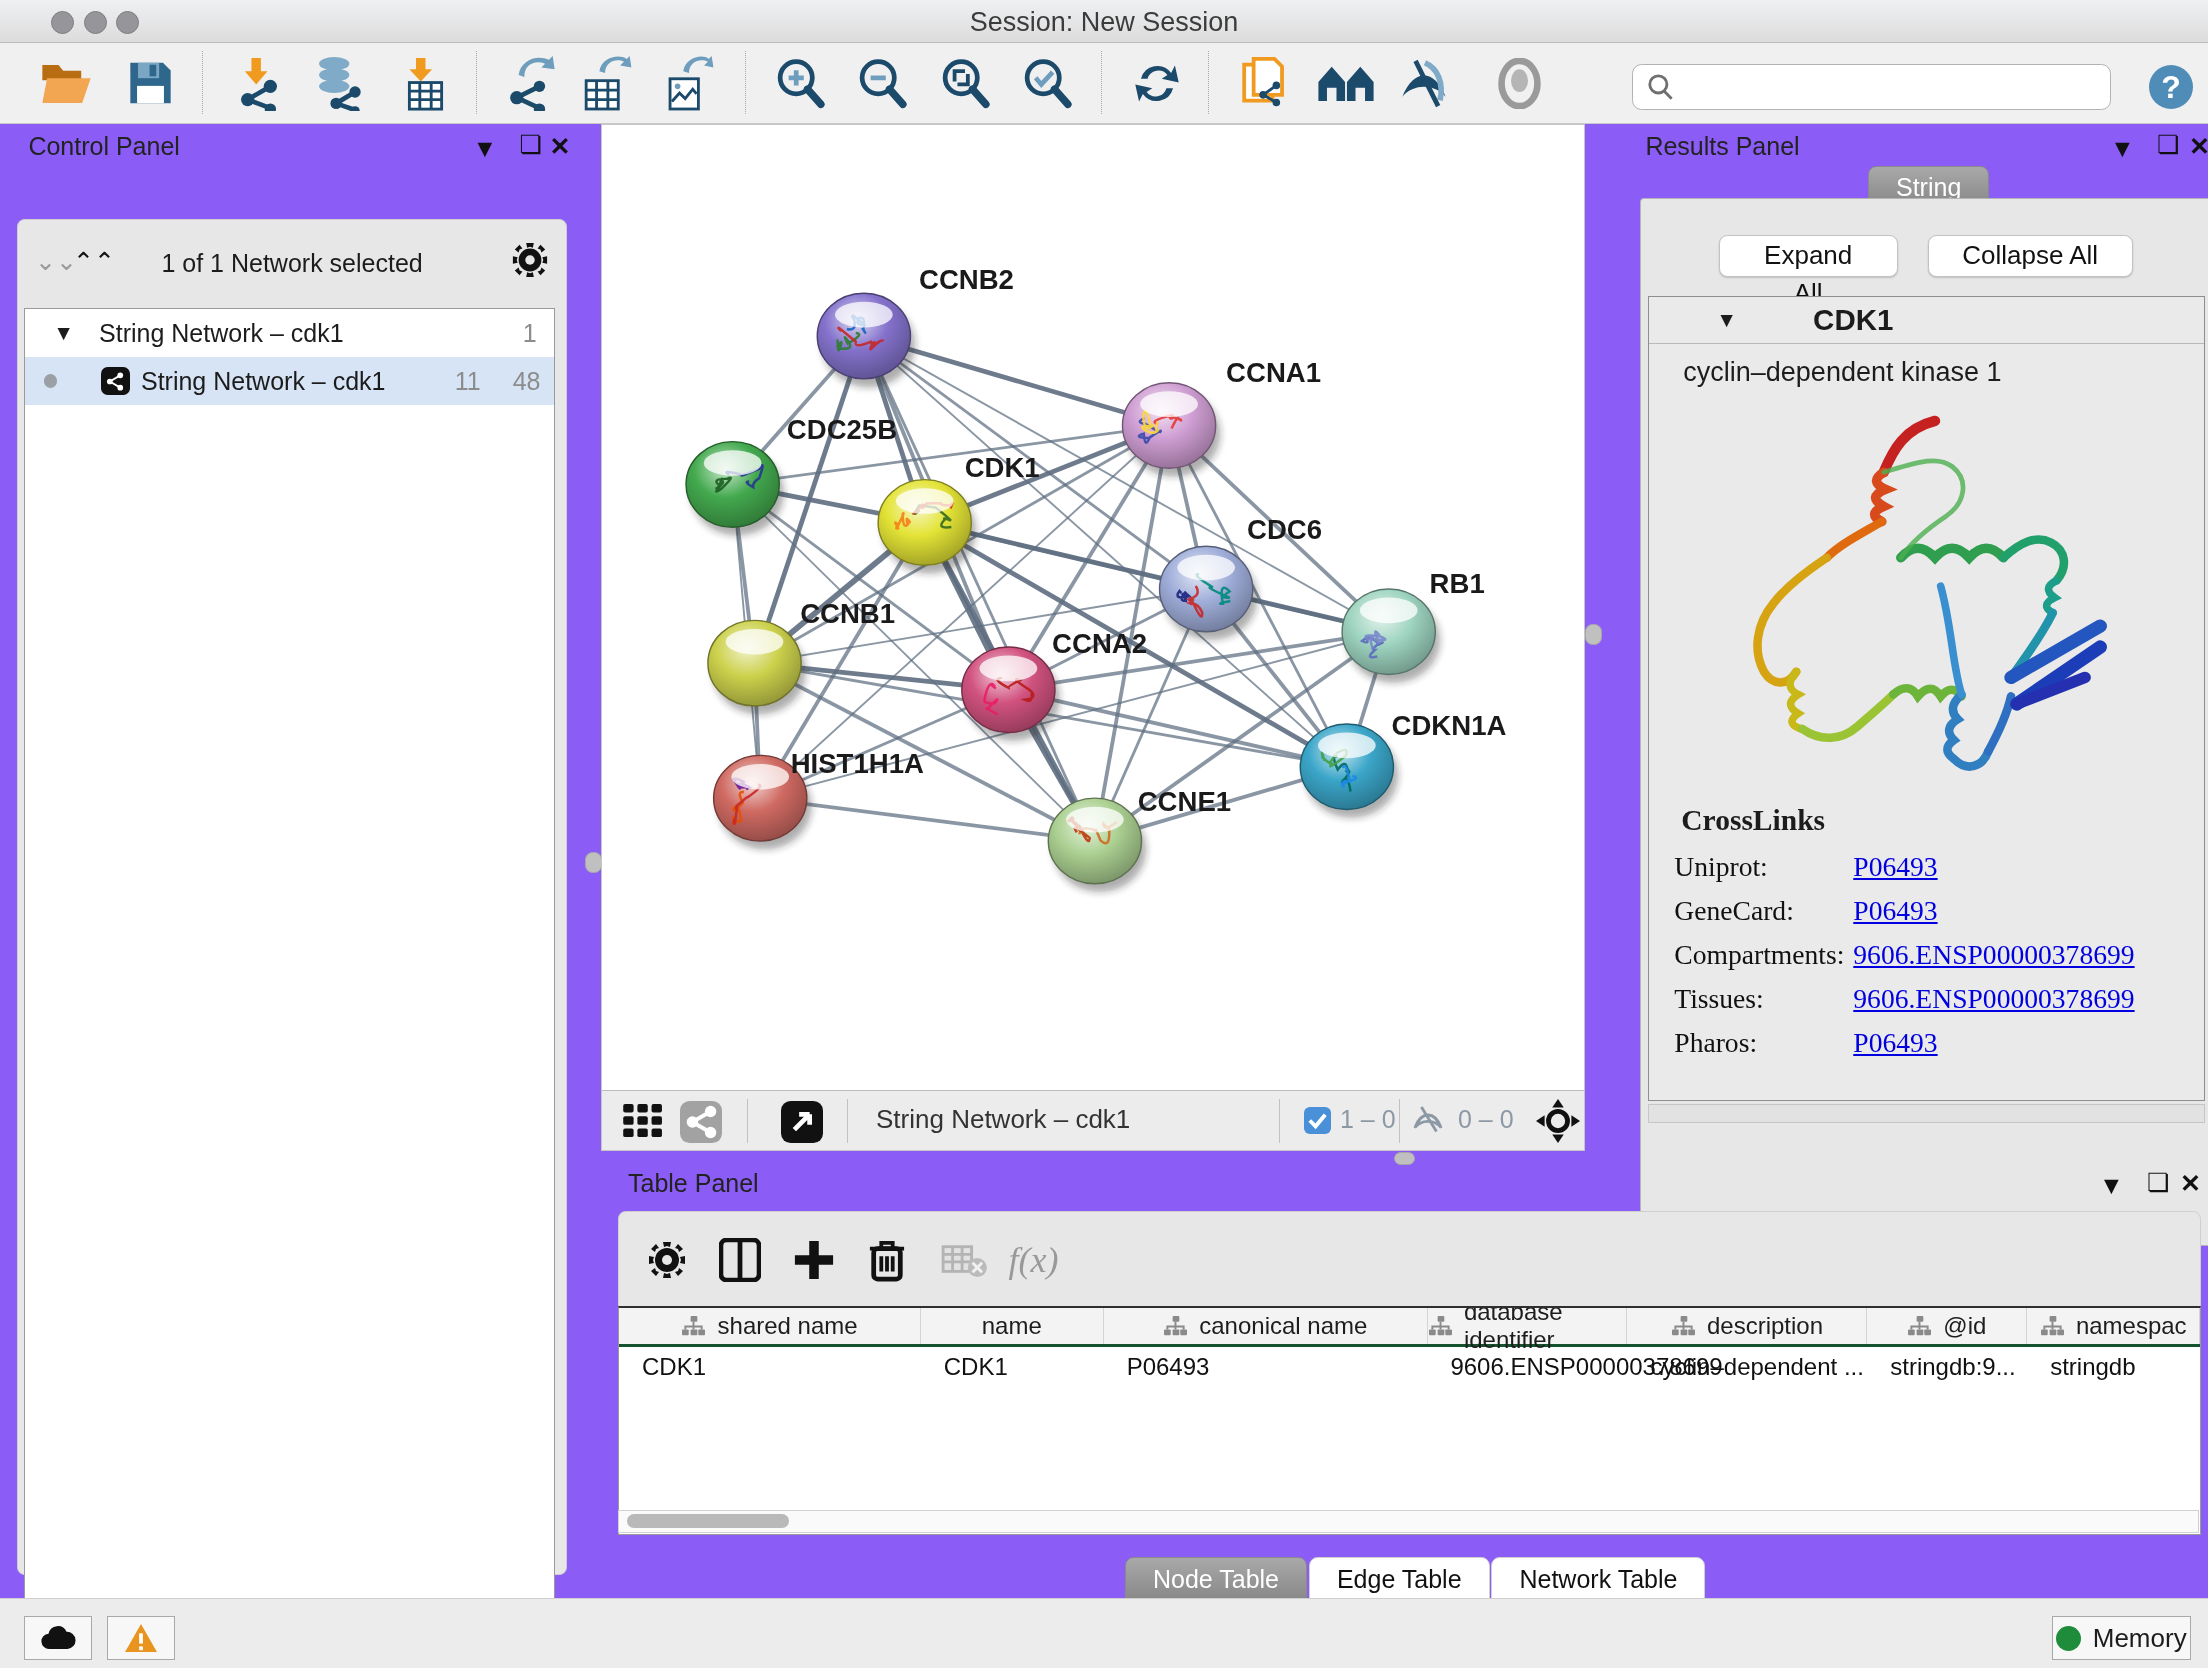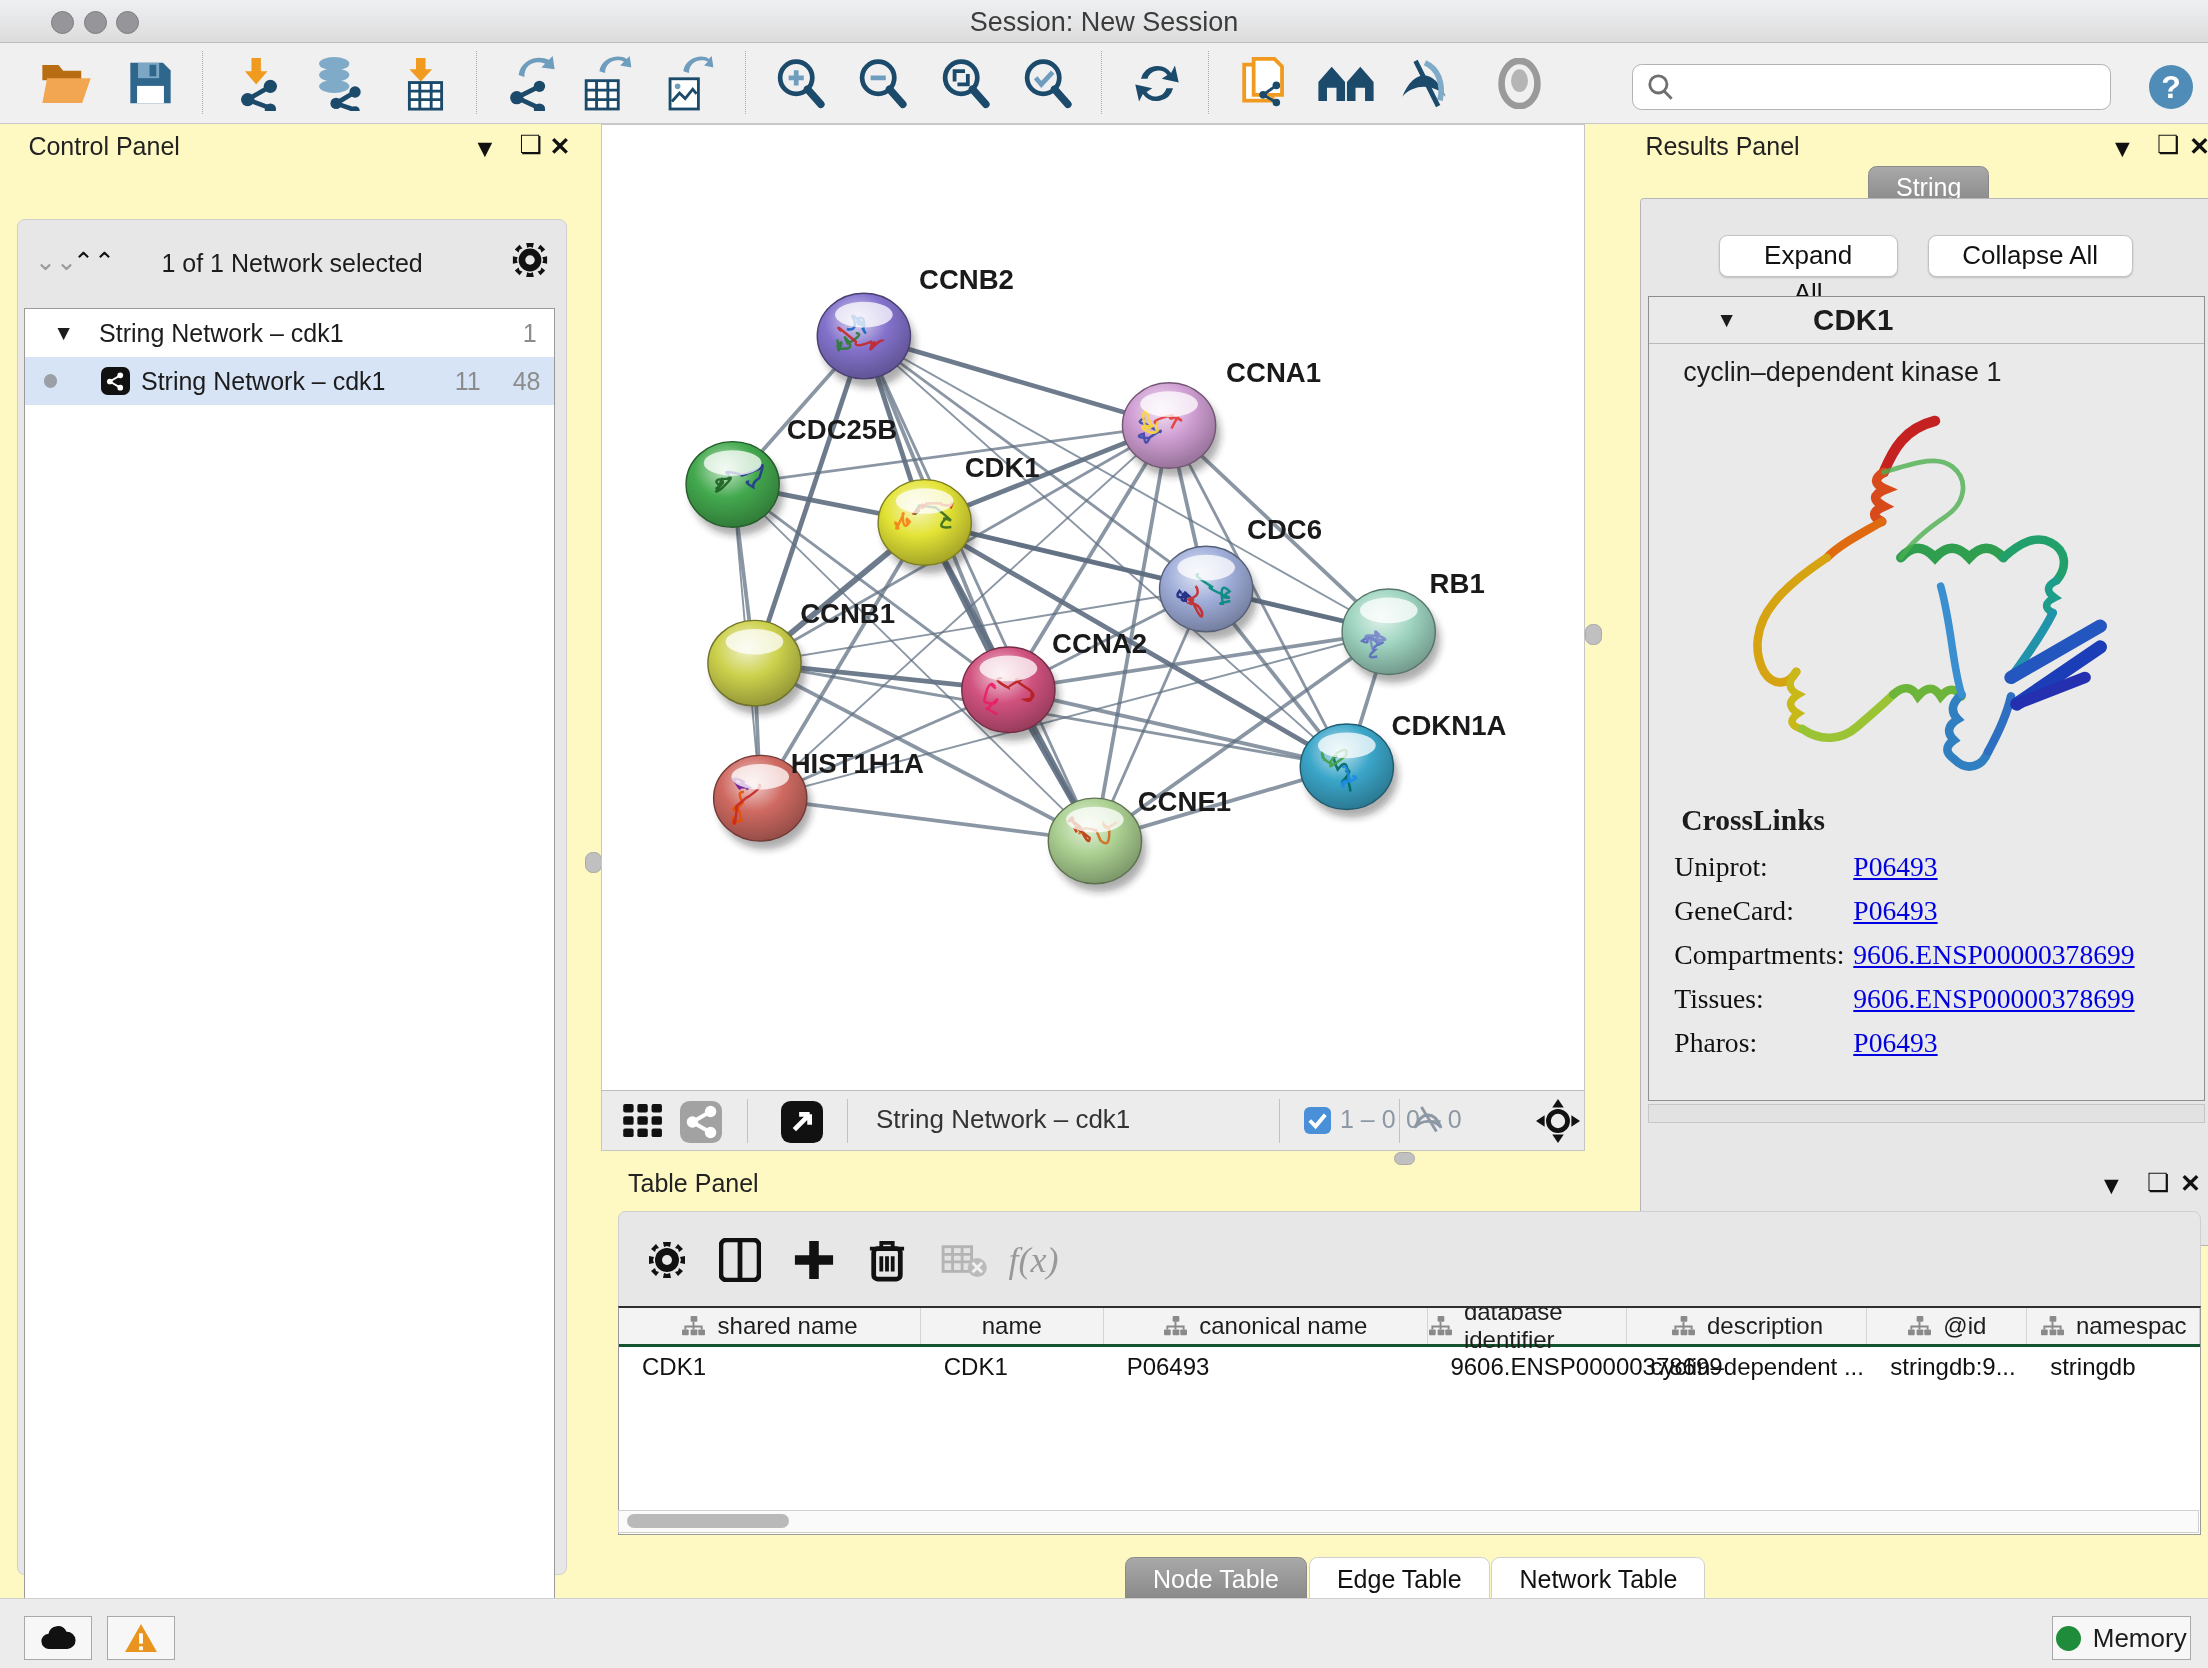--- a/index.html
+++ b/index.html
@@ -1,16 +1,16 @@
 <!DOCTYPE html>
 <html style="font-size:15px"><head>
 <meta charset="utf-8">
 <style>
   html,body{margin:0;padding:0;background:#d8d8d8;}
-  .app{position:relative;width:2208px;height:1668px;background:#fef9c3;
+  .app{position:relative;width:2208px;height:1668px;background:#8b5cf6;
        font-family:"Liberation Sans",sans-serif;color:#1c1c1c;overflow:hidden;}
   .abs{position:absolute;}
 
   
   .titlebar{left:0;top:0;width:2208px;height:42px;
     background:linear-gradient(#eff0f1,#dcdcdd);border-bottom:1px solid #bdbdbd;}
   .tl{position:absolute;top:10.5px;width:21px;height:21px;border-radius:50%;
       background:#95959a;border:1px solid #7e7e83;}
   .win-title{position:absolute;top:6.7px;left:0;width:100%;text-align:center;
       font-size:27px;color:#3c3c3c;}
@@ -581,21 +581,21 @@
         </svg>
       </span>
     <span class="nf-cnt" style="left:738px">1 – 0</span>
     <span class="nfsep" style="left:797px"></span>
     <span class="abs" style="left:810px;top:14.3px">
       <svg width="32" height="28.5" viewBox="0 0 34 30">
           <path d="M3 24 C10 6 24 6 31 24 C24 15 10 15 3 24z" fill="none" stroke="#8d98a5" stroke-width="3"></path>
           <path d="M10 2 L26 28" stroke="#8d98a5" stroke-width="3"></path>
         </svg>
       </span>
-    <span class="nf-cnt" style="left:804px">0 – 0</span>
+    <span class="nf-cnt" style="left:856px">0 – 0</span>
     <span class="abs" style="left:934px;top:7.6px">
       <svg width="44" height="44" viewBox="0 0 46 46">
           <circle cx="23" cy="23" r="10" fill="none" stroke="#111" stroke-width="5"></circle>
           <g fill="#111">
             <path d="M23 0 l6 9 h-12z"></path>
             <path d="M23 46 l6-9 h-12z"></path>
             <path d="M0 23 l9-6 v12z"></path>
             <path d="M46 23 l-9-6 v12z"></path>
           </g>
         </svg>

